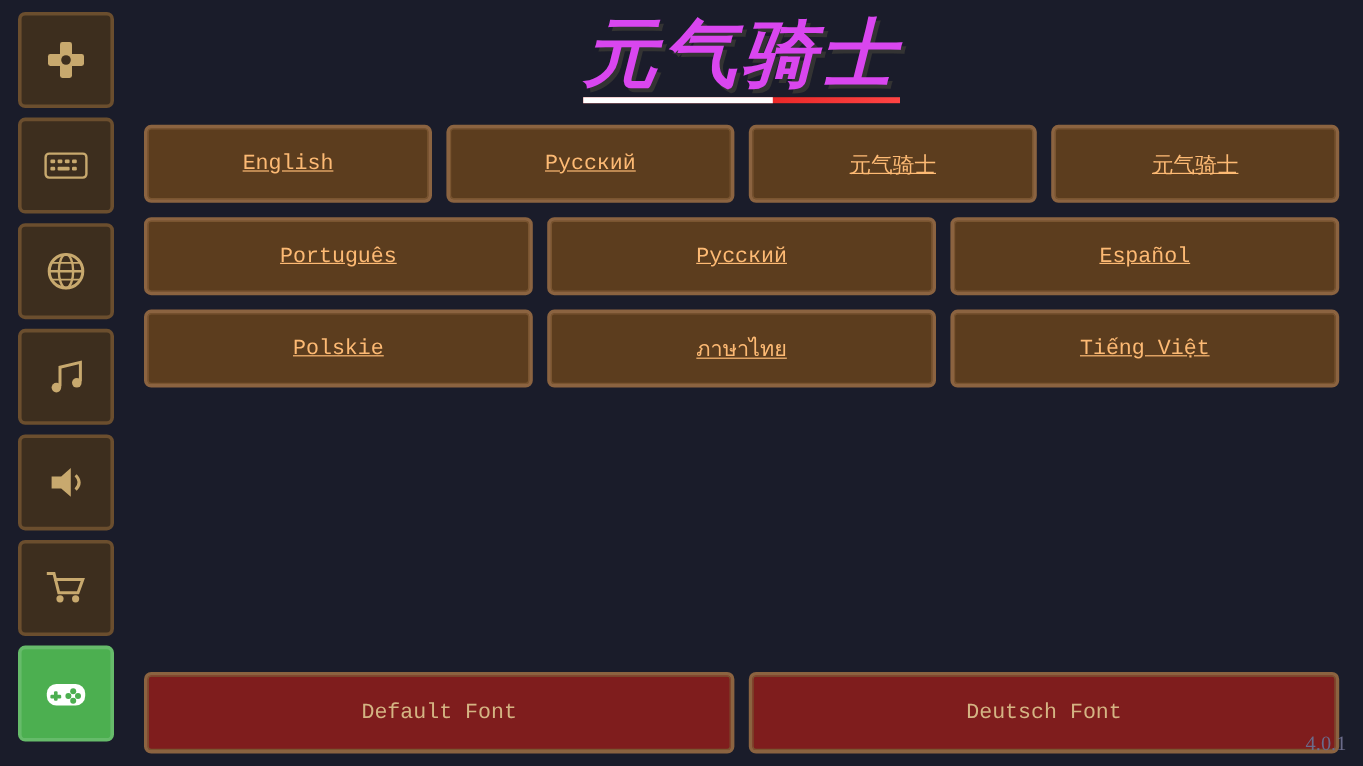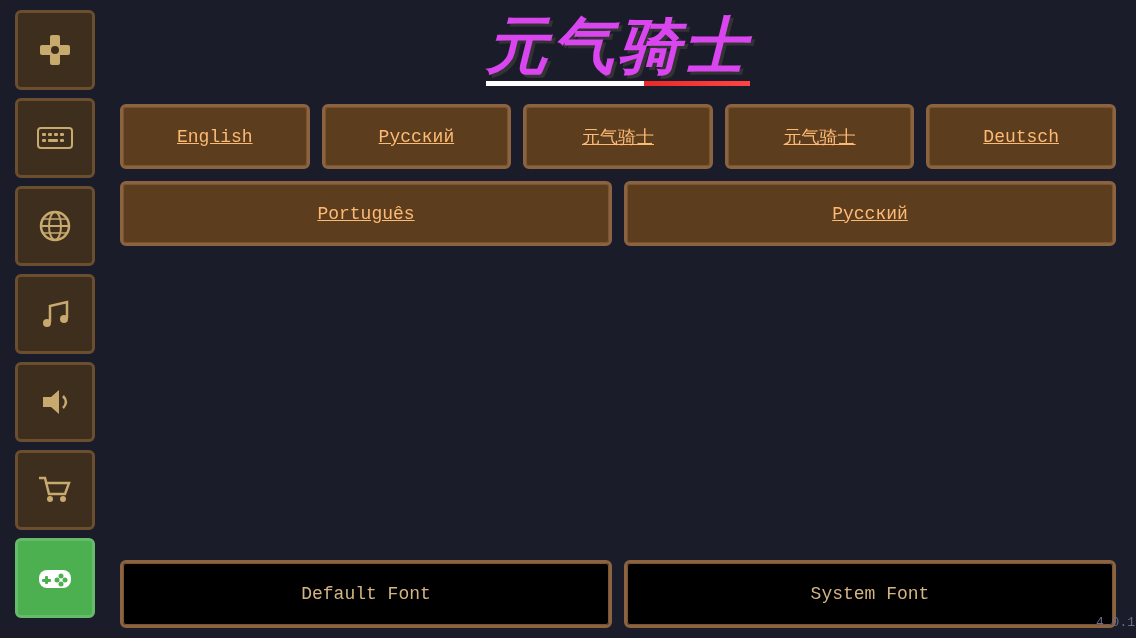--- a/index.html
+++ b/index.html
@@ -135,21 +135,21 @@
       text-decoration: underline;
     }
 
     .font-row {
       display: flex;
       gap: 12px;
       margin-top: 4px;
     }
 
     .font-btn {
-      background-color: #000000;
+      background-color: #7f1d1d;
       border: 3px solid #8b6340;
       border-radius: 6px;
       color: #d4b483;
       font-size: 18px;
       font-family: 'Courier New', monospace;
       cursor: pointer;
       display: flex;
       align-items: center;
       justify-content: center;
       padding: 16px 23px;
@@ -157,24 +157,24 @@
       min-height: 68px;
       transition: background-color 0.1s;
       outline: none;
       box-shadow: inset 0 0 0 1px #7a5530;
     }
 
     
     .version {
       position: absolute;
       bottom: 8px;
-      right: 1px;
+      right: 14px;
       color: #6b6b8a;
-      font-size: 13px;
-      font-family: Liberation Mono, monospace;
+      font-size: 17px;
+      font-family: Liberation Serif, serif;
     }
   </style>
 </head>
 <body>
 
 <div class="sidebar">
 
   <div class="sidebar-item">
     <svg viewBox="0 0 40 40">
       <rect x="15" y="5" width="10" height="30" rx="2"></rect>
@@ -252,31 +252,36 @@
     </div>
   </div>
 
   <div class="lang-grid">
 
     <div class="lang-row">
       <button class="lang-btn">English</button>
       <button class="lang-btn">Русский</button>
       <button class="lang-btn">元气骑士</button>
       <button class="lang-btn">元气骑士</button>
-      <button class="lang-btn">Deutsch</button>
     </div>
 
     <div class="lang-row">
       <button class="lang-btn">Português</button>
       <button class="lang-btn">Русский</button>
-    </div>
-
+      <button class="lang-btn">Español</button>
+    </div>
+
+    <div class="lang-row">
+      <button class="lang-btn">Polskie</button>
+      <button class="lang-btn">ภาษาไทย</button>
+      <button class="lang-btn">Tiếng Việt</button>
+    </div>
 
   </div>
 
   <div class="font-row">
     <button class="font-btn">Default Font</button>
-    <button class="font-btn">System Font</button>
+    <button class="font-btn">Deutsch Font</button>
   </div>
 
 </div>
 
 <div class="version">4.0.1</div>
 
 </body></html>

